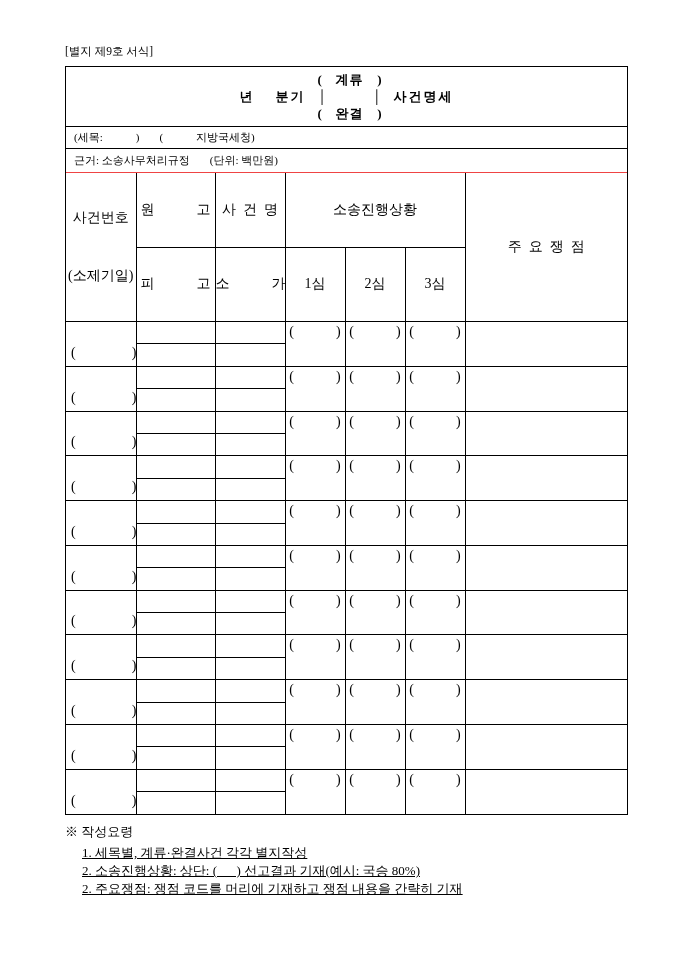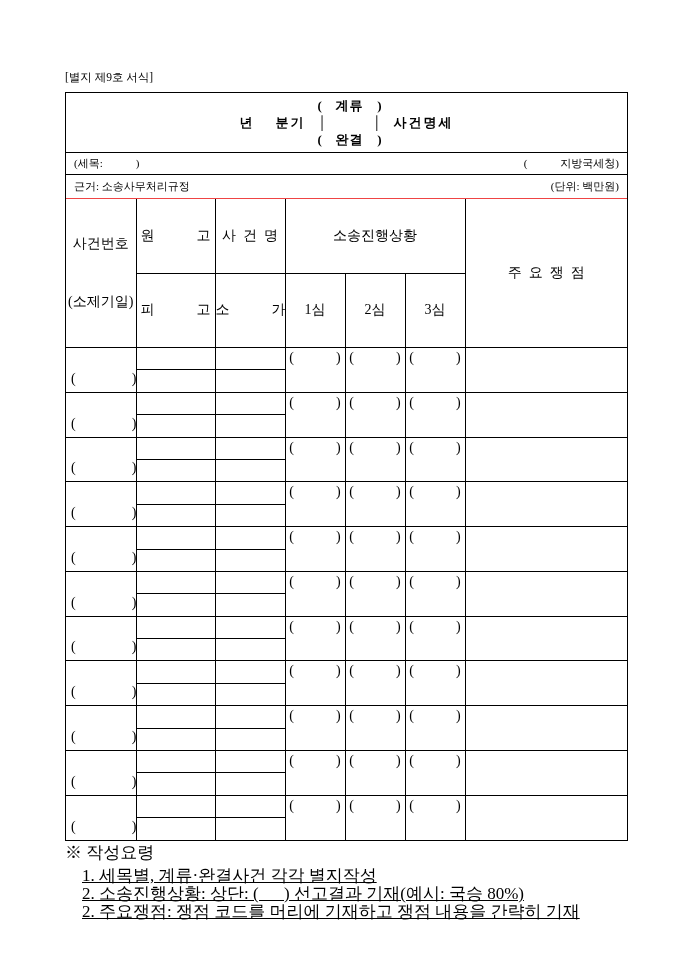--- a/index.html
+++ b/index.html
@@ -5,21 +5,21 @@
   * { box-sizing: border-box; }
   html, body {
     margin: 0; padding: 0;
     width: 680px; height: 962px;
     background: #ffffff;
     color: #000;
     font-family: "Liberation Serif", "DejaVu Serif", serif;
     font-size: 11px;
     overflow: hidden;
   }
-  .sheet { padding: 70px 52px 0 65px; }
+  .sheet { padding: 44px 52px 0 65px; }
 
   .form-label {
     font-size: 11.5px;
     margin-bottom: 7px;
     white-space: pre;
   }
 
   .form-box { border: 1.5px solid #000; width: 563px; }
 
   
@@ -45,24 +45,24 @@
     width: 64px;
     height: 17px;
     line-height: 17px;
   }
   .b-glyph { font-weight: bold; }
   .b-word { letter-spacing: 1px; }
 
   
   .meta-row {
     display: flex;
-    justify-content: space-between;
     align-items: center;
     padding: 0 8px;
     white-space: pre;
+    gap: 20px;
   }
   .meta-row-1 { height: 22px; border-bottom: 1px solid #000; }
   .meta-row-2 { height: 24px; border-bottom: 1px solid #ef4444; }
 
   
   table.form-table {
     width: 100%;
     border-collapse: collapse;
     table-layout: fixed;
     border-style: hidden; 
@@ -87,21 +87,21 @@
   td.c-half { }
   td.c-trial {
     vertical-align: top;
     text-align: center;
     padding-top: 2px;
     white-space: pre;
   }
   td.c-issues { }
 
   
-  .notes { margin-top: 0; font-size: 17px; }
+  .notes { margin-top: 8px; font-size: 13px; }
   .notes-heading { white-space: pre; margin-bottom: 3px; }
   .note-item { white-space: pre-wrap; line-height: 18px; }
   .note-item.indent-1 { padding-left: 17px; text-decoration: underline; }
   .note-item.indent-2 { padding-left: 93px; }
 </style>
 </head>
 <body>
 
 <div class="sheet">
 

